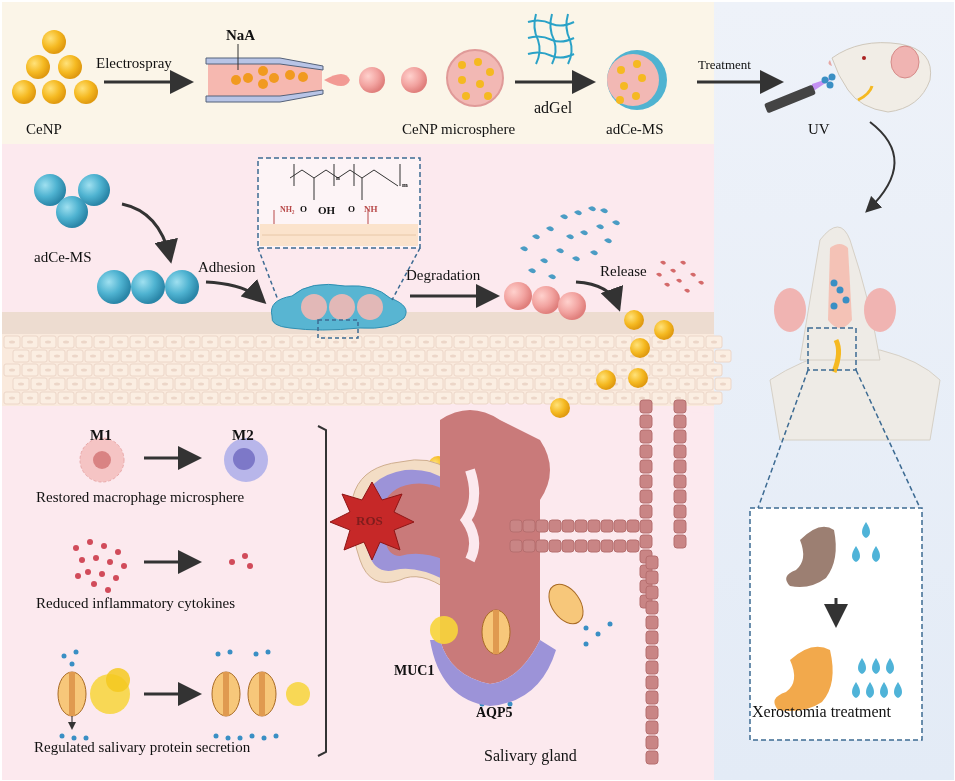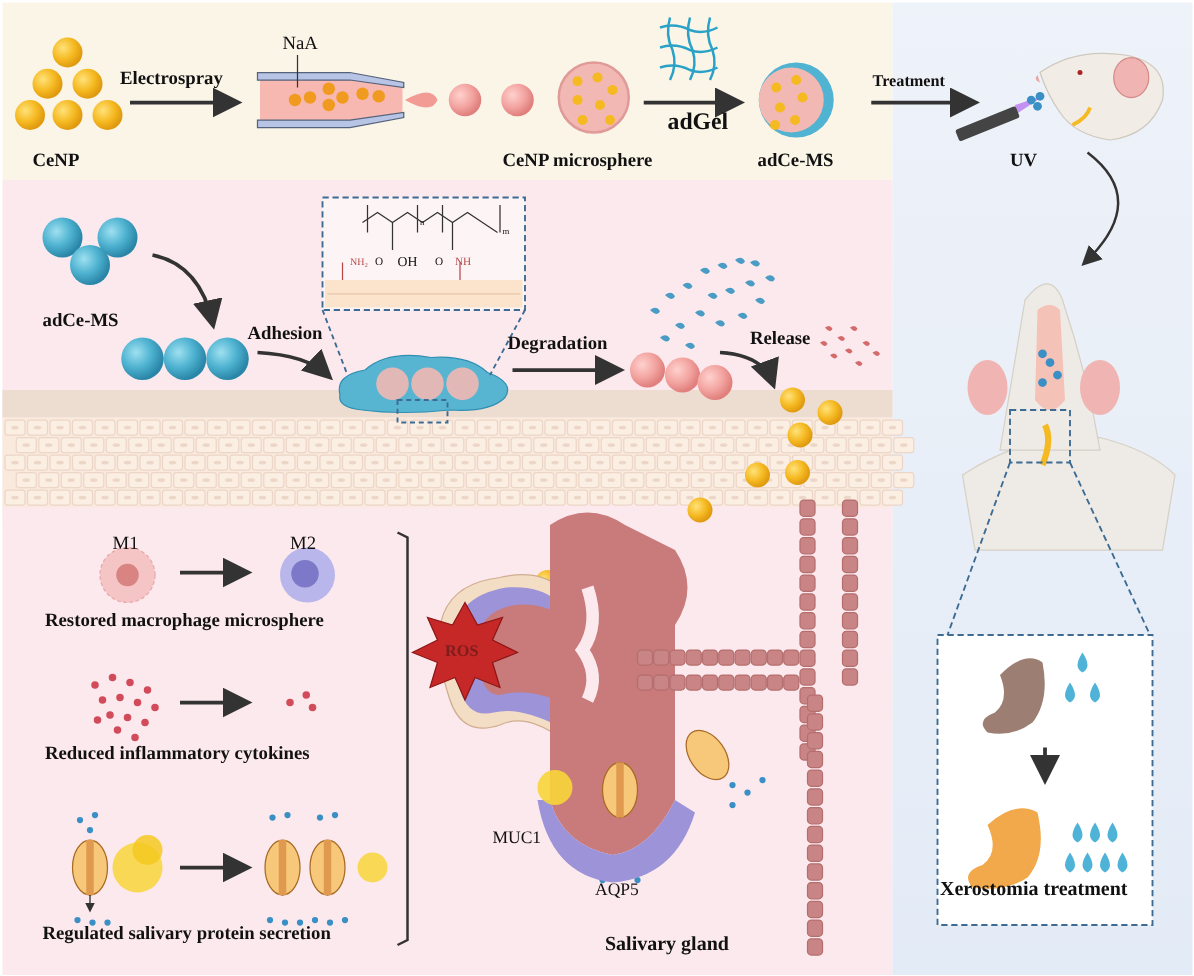--- a/index.html
+++ b/index.html
@@ -1,19 +1,19 @@
 <!DOCTYPE html>
 <html><head>
 <meta charset="utf-8">
 <style>
   html,body{margin:0;padding:0;background:#ffffff;}
   body{width:955px;height:781px;position:relative;overflow:hidden;font-family:"Liberation Serif","DejaVu Serif",serif;}
   #stage{position:absolute;left:0;top:0;width:955px;height:781px;}
-  .lbl{position:absolute;font-family:"Liberation Serif","DejaVu Serif",serif;font-weight:bold;color:#111;white-space:nowrap;line-height:1;}
-  .lbl.norm{font-weight:normal;}
+  .lbl{position:absolute;font-family:"Liberation Serif","DejaVu Serif",serif;font-weight:normal;color:#111;white-space:nowrap;line-height:1;}
+  .lbl.norm{font-weight:bold;}
   .ros{color:#7f1d1d;font-weight:bold;}
 </style>
 </head>
 <body>
 
 <svg id="stage" width="955" height="781" viewBox="0 0 955 781" xmlns="http://www.w3.org/2000/svg">
   <defs>
     <radialGradient id="gYellow" cx="35%" cy="35%" r="65%">
       <stop offset="0%" stop-color="#ffe27a"></stop>
         <stop offset="60%" stop-color="#f5b921"></stop>
@@ -806,21 +806,21 @@
       <path d="M884,682 Q892,694 884,698 Q876,694 884,682 Z"></path>
       <path d="M898,682 Q906,694 898,698 Q890,694 898,682 Z"></path>
     </g>
 
 </svg>
 
 <div class="lbl" style="left:26px;top:122px;font-size:15px">CeNP</div>
 <div class="lbl" style="left:96px;top:56px;font-size:15px">Electrospray</div>
 <div class="lbl norm" style="left:226px;top:28px;font-size:15px">NaA</div>
 <div class="lbl" style="left:402px;top:122px;font-size:15px">CeNP microsphere</div>
-<div class="lbl" style="left:534px;top:88px;font-size:19px">adGel</div>
+<div class="lbl" style="left:534px;top:100px;font-size:16px">adGel</div>
 <div class="lbl" style="left:606px;top:122px;font-size:15px">adCe-MS</div>
 <div class="lbl" style="left:698px;top:58px;font-size:13px">Treatment</div>
 <div class="lbl" style="left:808px;top:122px;font-size:15px">UV</div>
 
 <div class="lbl" style="left:34px;top:250px;font-size:15px">adCe-MS</div>
 <div class="lbl" style="left:198px;top:260px;font-size:15px">Adhesion</div>
 <div class="lbl" style="left:406px;top:268px;font-size:15px">Degradation</div>
 <div class="lbl" style="left:600px;top:264px;font-size:15px">Release</div>
 
 <div class="lbl norm" style="left:336px;top:175px;font-size:7px">n</div>

